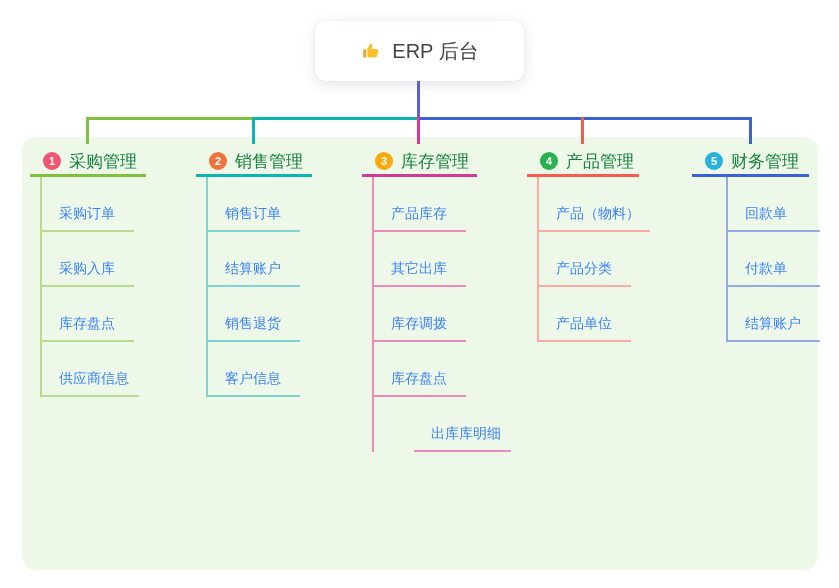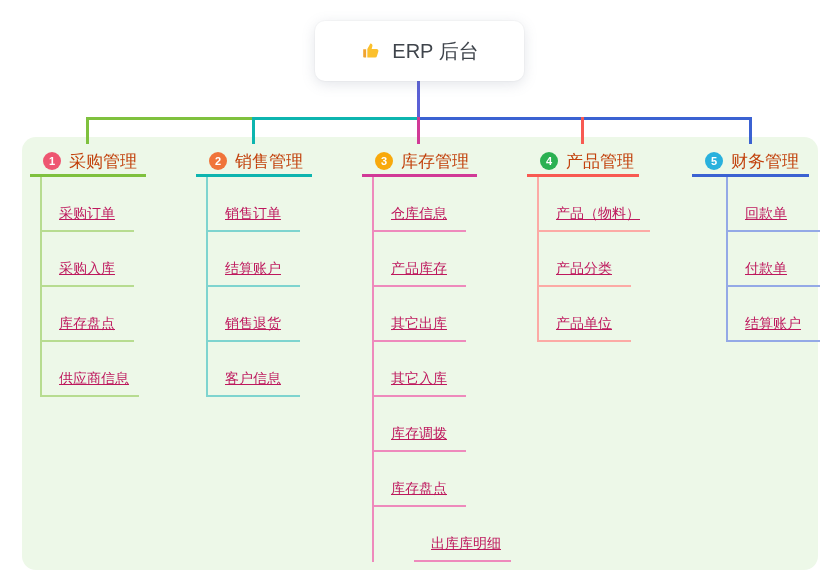--- a/index.html
+++ b/index.html
@@ -28,27 +28,27 @@
   .panel{position:absolute;left:22px;top:137px;width:796px;height:433px;border-radius:14px;z-index:1;}
   
   .branch-header{
     position:absolute;top:148px;height:26px;display:flex;align-items:center;gap:8px;
     padding-left:13px;box-sizing:content-box;border-bottom:3px solid;z-index:4;
   }
   .badge{
     width:18px;height:18px;border-radius:50%;color:#fff;font-size:11px;font-weight:bold;
     display:flex;align-items:center;justify-content:center;flex:0 0 auto;line-height:1;
   }
-  .branch-title{font-size:17px;color:#c2410c;white-space:nowrap;}
+  .branch-title{font-size:17px;color:#15803d;white-space:nowrap;}
   
   .items{position:absolute;top:177px;border-left:2px solid;z-index:4;}
   .item{
     height:55px;box-sizing:border-box;border-bottom:2px solid;
     display:flex;align-items:flex-end;padding:0 10px 7px 17px;
-    font-size:14px;white-space:nowrap;min-width:92px;width:max-content;color:#be185d;text-decoration:underline;
+    font-size:14px;white-space:nowrap;min-width:92px;width:max-content;color:#3b82f6;
   }
 </style>
 </head>
 <body>
 
 <div id="canvas">
 
   <div class="panel" style="background: rgb(237, 248, 232);"></div>
 
   <div class="conn stem" style="background: rgb(91, 96, 214);"></div>
@@ -90,24 +90,22 @@
         <div class="item" style="border-bottom-color: rgb(126, 212, 207);">销售订单</div>
         <div class="item" style="border-bottom-color: rgb(126, 212, 207);">结算账户</div>
         <div class="item" style="border-bottom-color: rgb(126, 212, 207);">销售退货</div>
         <div class="item" style="border-bottom-color: rgb(126, 212, 207);">客户信息</div>
       </div>
       <div class="branch-header" style="left: 362px; width: 102px; border-bottom-color: rgb(209, 58, 151);">
         <span class="badge" style="background: rgb(248, 169, 12);">3</span>
         <span class="branch-title">库存管理</span>
       </div>
       <div class="items" style="left: 372px; border-left-color: rgb(238, 138, 188);">
-        <div class="item" style="border-bottom-color: rgb(238, 138, 188);">仓库信息</div>
         <div class="item" style="border-bottom-color: rgb(238, 138, 188);">产品库存</div>
         <div class="item" style="border-bottom-color: rgb(238, 138, 188);">其它出库</div>
-        <div class="item" style="border-bottom-color: rgb(238, 138, 188);">其它入库</div>
         <div class="item" style="border-bottom-color: rgb(238, 138, 188);">库存调拨</div>
         <div class="item" style="border-bottom-color: rgb(238, 138, 188);">库存盘点</div>
         <div class="item" style="border-bottom-color: rgb(238, 138, 188); margin-left: 40px;">出库库明细</div>
       </div>
       <div class="branch-header" style="left: 527px; width: 99px; border-bottom-color: rgb(248, 90, 82);">
         <span class="badge" style="background: rgb(43, 177, 82);">4</span>
         <span class="branch-title">产品管理</span>
       </div>
       <div class="items" style="left: 537px; border-left-color: rgb(252, 170, 165);">
         <div class="item" style="border-bottom-color: rgb(252, 170, 165);">产品（物料）</div>

